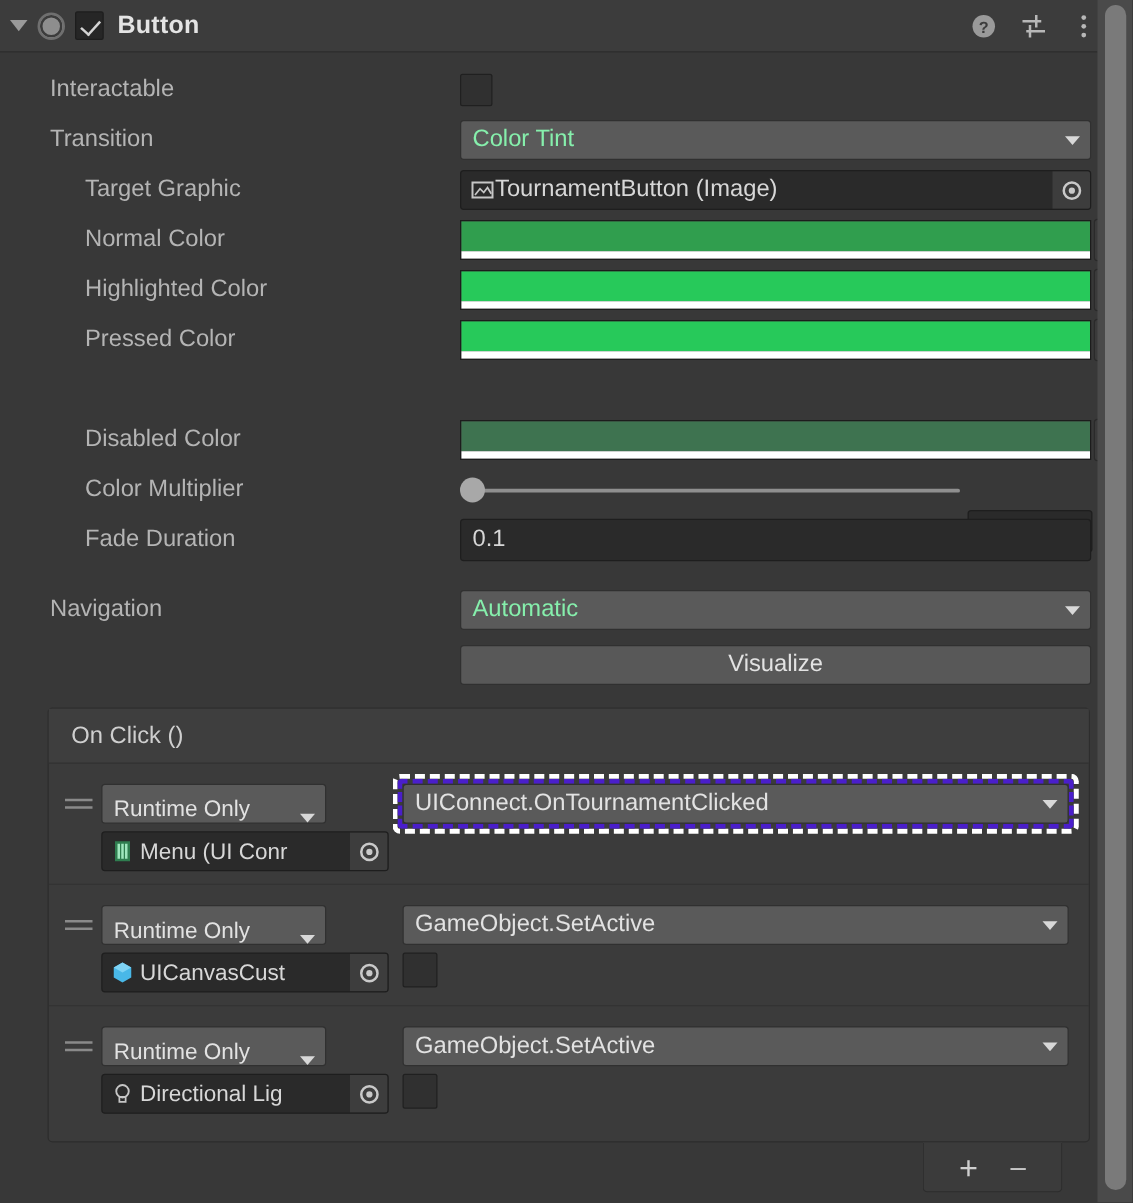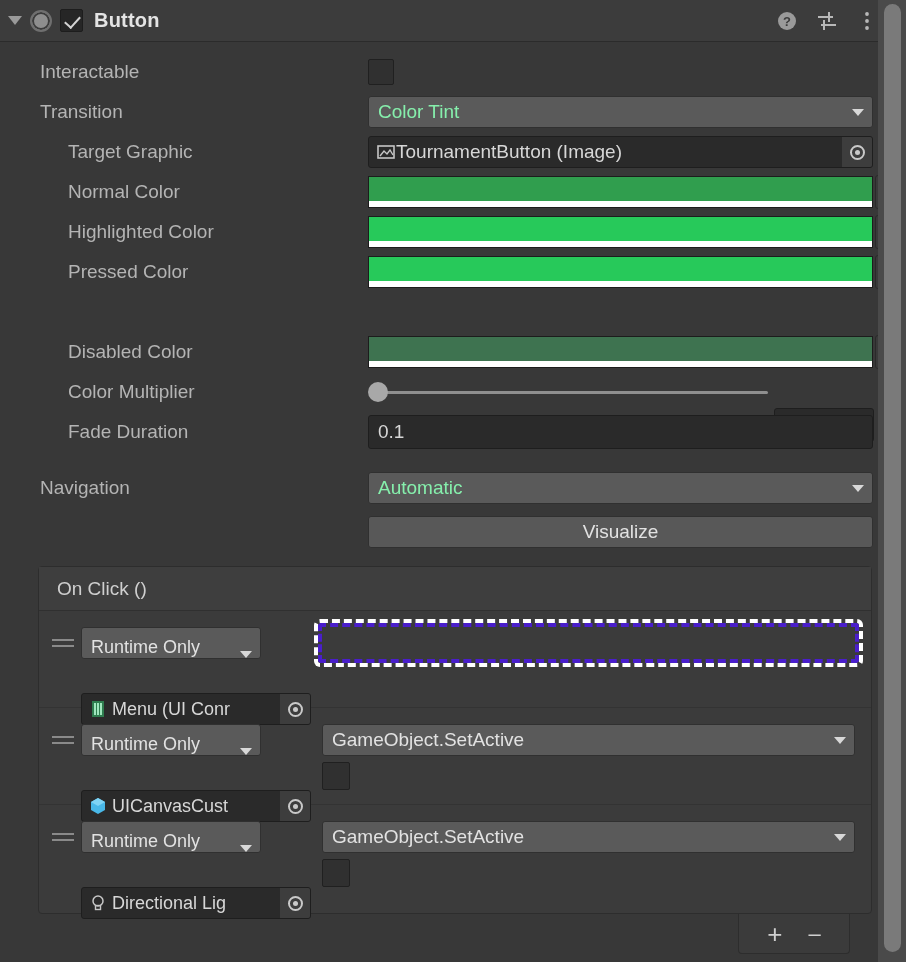--- a/index.html
+++ b/index.html
@@ -283,21 +283,20 @@
   .evt-obj {
     position: absolute; left: 42px; top: 54px;
     width: 230px; height: 32px;
     background: #2a2a2a;
     border: 1px solid #1e1e1e;
     border-radius: 3px;
     display: flex; align-items: center;
     padding-left: 6px;
     font-size: 18px; color: #d7d7d7;
     overflow: hidden;
-    margin-top: 28px;
   }
   .evt-obj .txt { white-space: nowrap; overflow: hidden; margin-left: 4px; }
   .evt-arg-check {
     position: absolute; left: 283px; top: 54px;
     width: 28px; height: 28px;
     background: #303030;
     border: 1px solid #202020;
     border-radius: 2px;
   }
 
@@ -528,20 +527,24 @@
 
     <div class="evt">
       <div class="drag-handle">
           <span></span>
           <span></span>
         </div>
       <div class="evt-mode">
         <span>Runtime Only</span>
         <span class="caret"></span>
       </div>
+      <div class="evt-func">
+        <span>UIConnect.OnTournamentClicked</span>
+        <span class="caret"></span>
+      </div>
       <div class="hl-outer"></div>
       <div class="hl-inner"></div>
       <div class="evt-obj">
         <svg class="mini" viewBox="0 0 20 20">
           <rect x="4" y="2" width="12" height="16" fill="#2f7d4f"></rect>
           <rect x="6" y="4" width="2" height="12" fill="#9fe6bd"></rect>
           <rect x="9" y="4" width="2" height="12" fill="#9fe6bd"></rect>
           <rect x="12" y="4" width="2" height="12" fill="#9fe6bd"></rect>
         </svg>
         <span class="txt">Menu (UI Conr</span>

